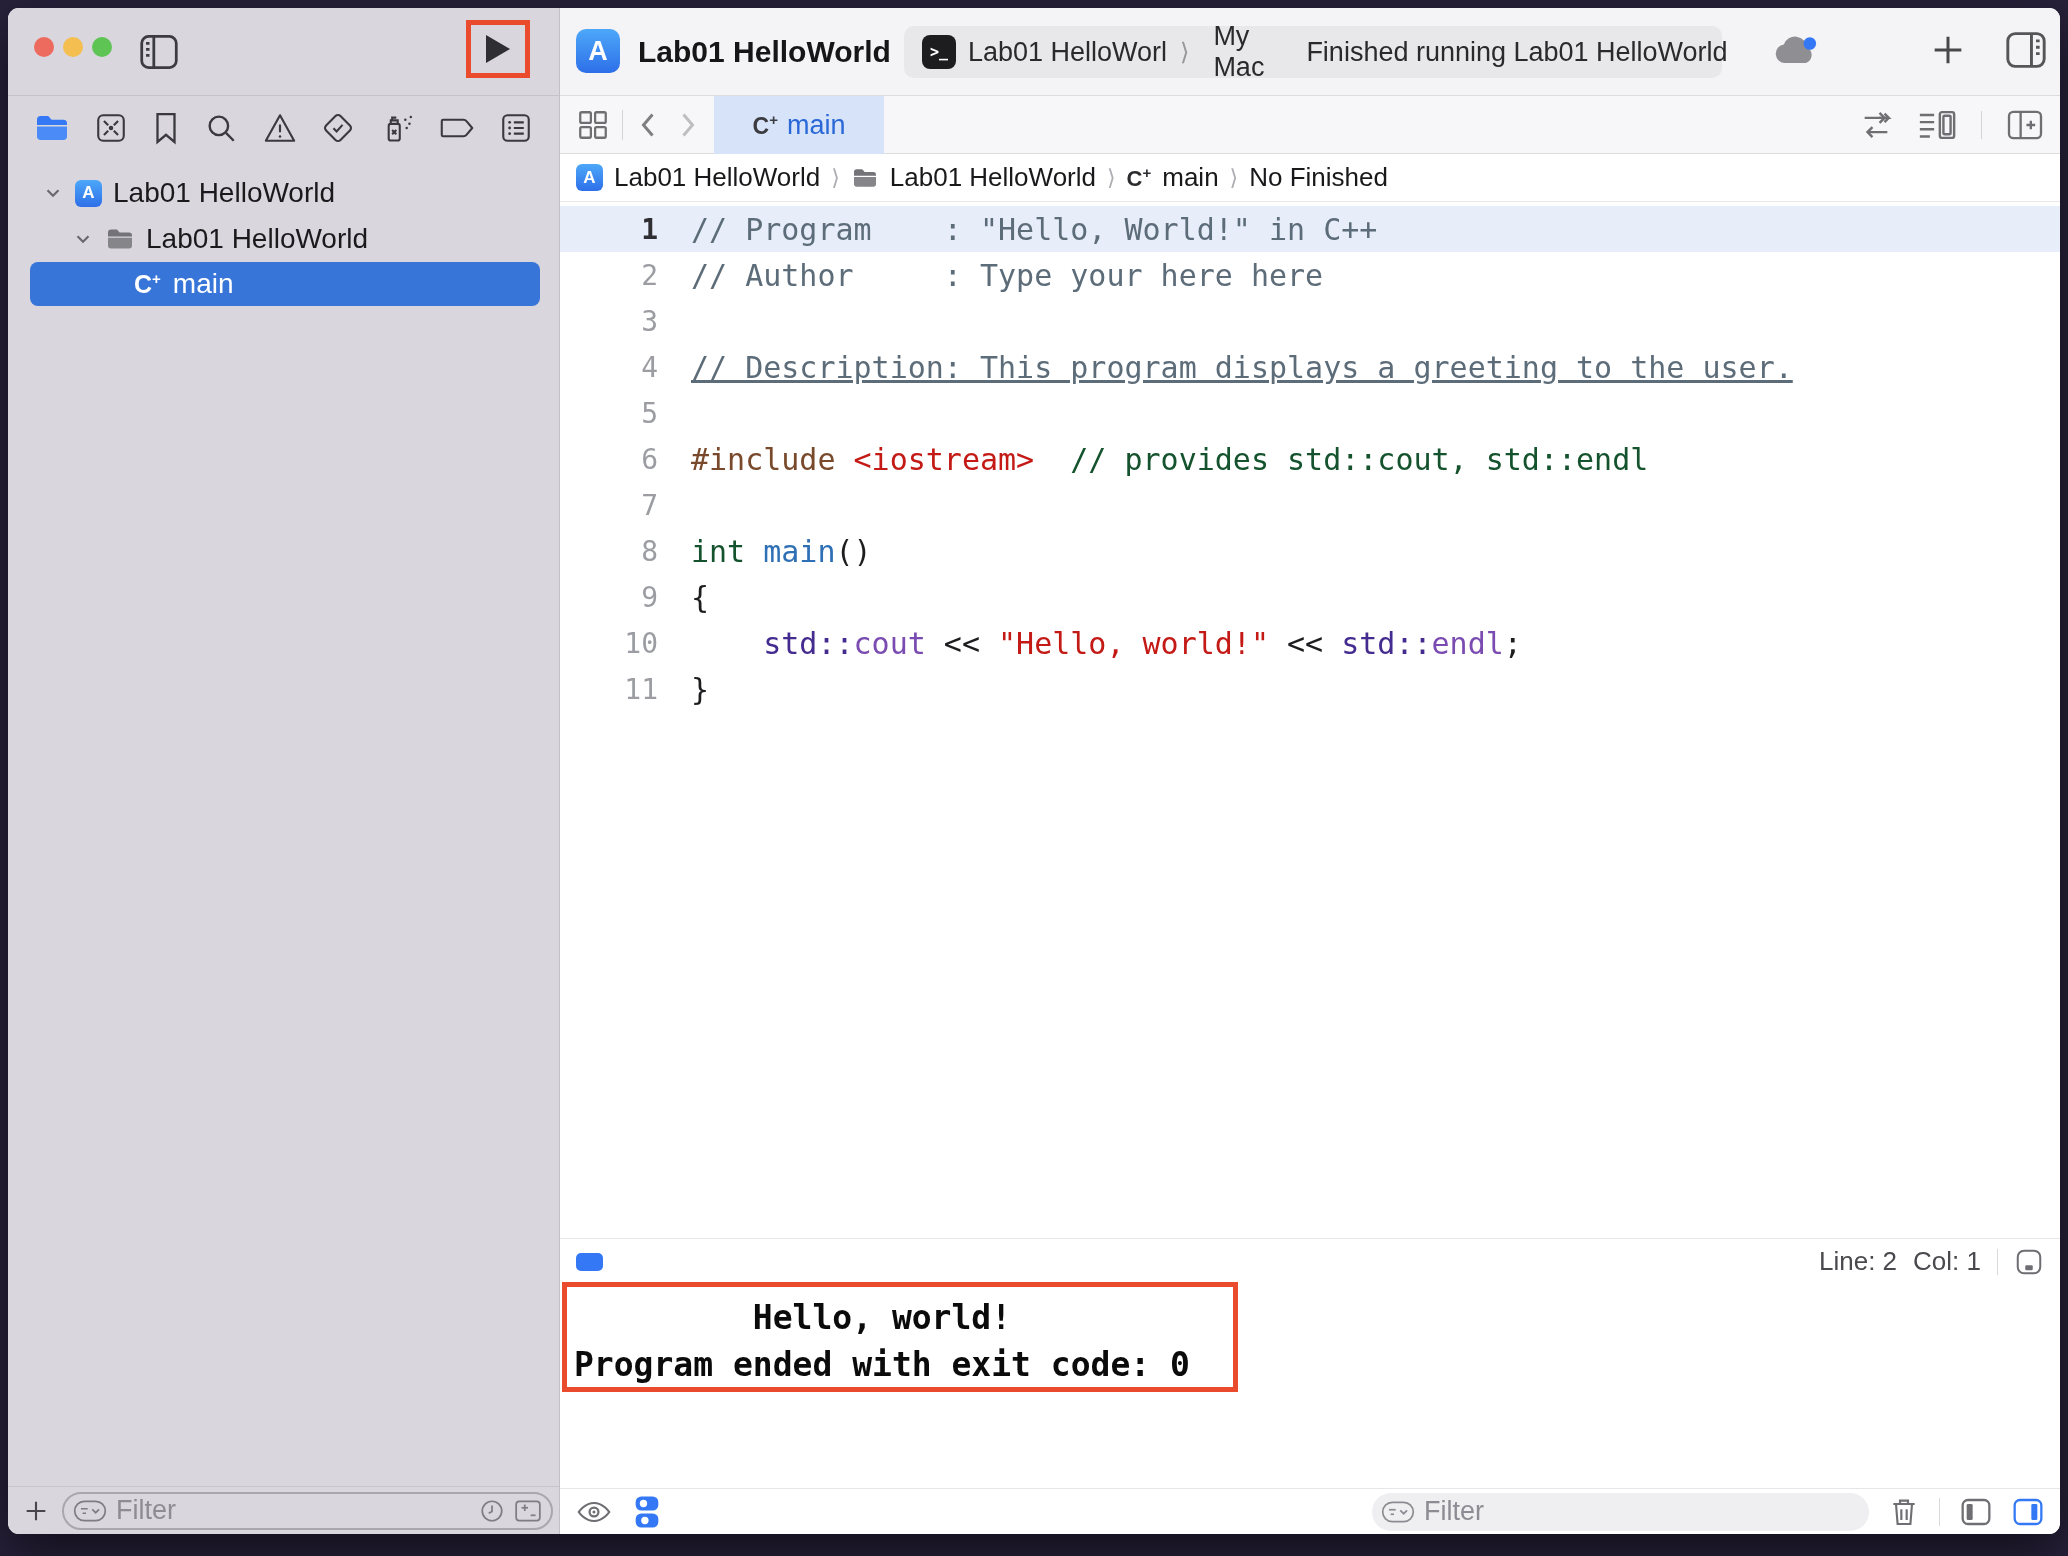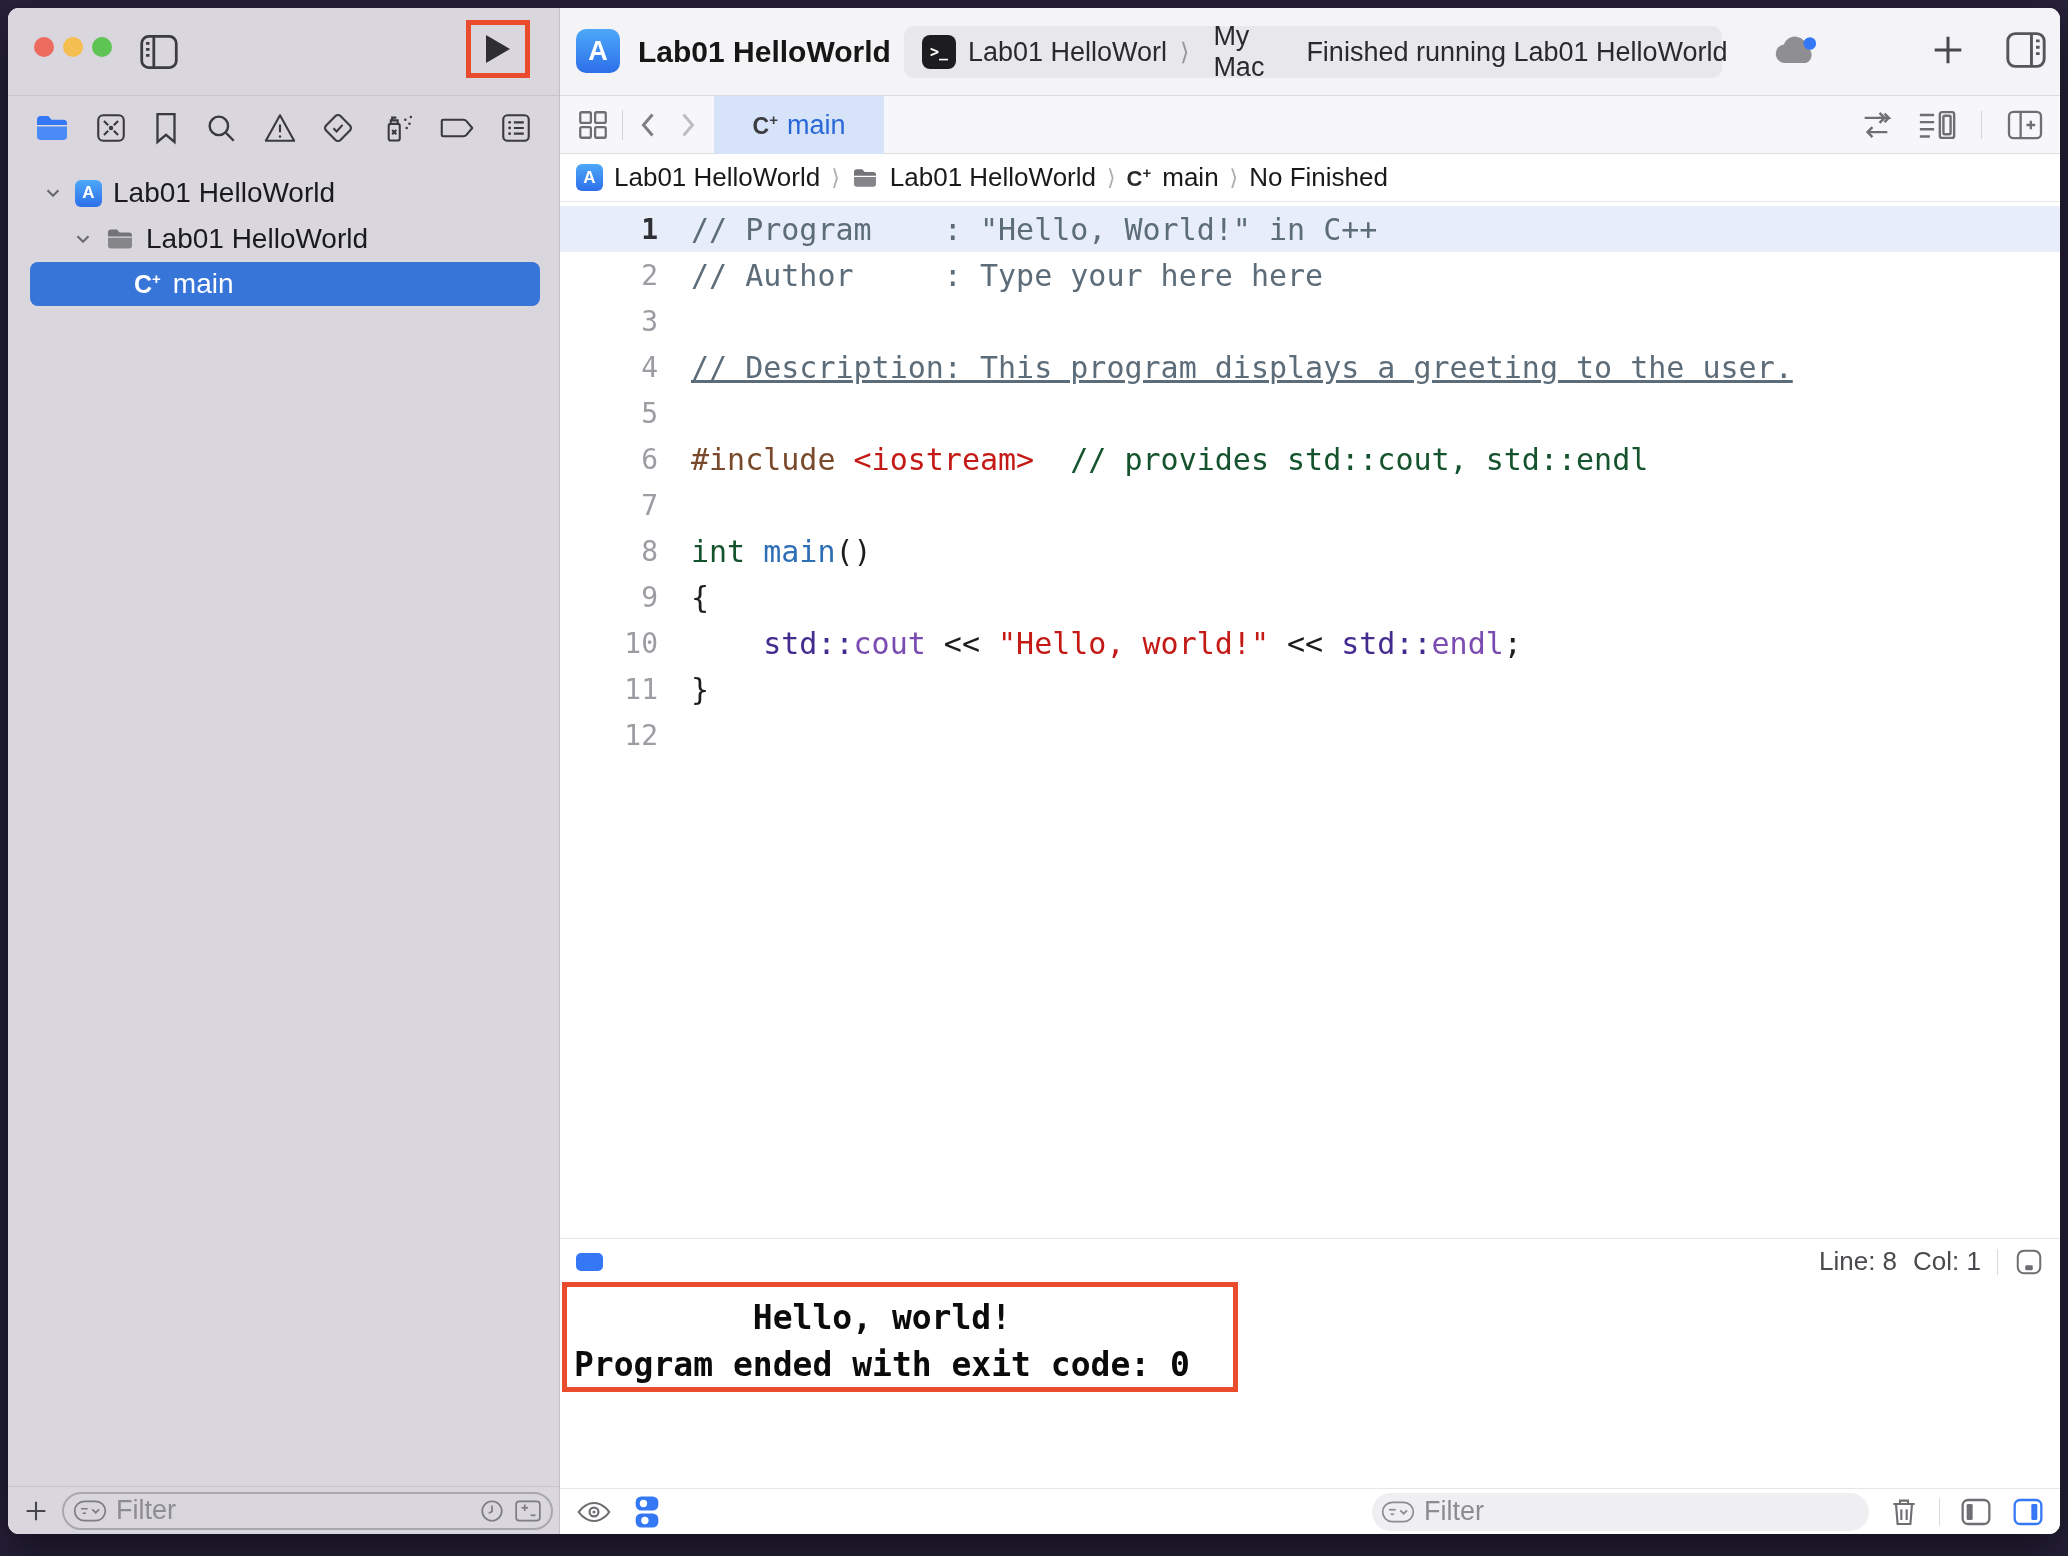--- a/index.html
+++ b/index.html
@@ -384,28 +384,27 @@
           <div class="code-row"><span class="gutter">2</span><span class="code-text"><span style="color: rgb(93, 108, 121);">// Author     : Type your here here</span></span></div>
           <div class="code-row"><span class="gutter">3</span></div>
           <div class="code-row"><span class="gutter">4</span><span class="code-text"><span style="color: rgb(93, 108, 121); text-decoration: underline;">// Description: This program displays a greeting to the user.</span></span></div>
           <div class="code-row"><span class="gutter">5</span><span class="code-text"></span></div>
           <div class="code-row"><span class="gutter">6</span><span class="code-text"><span style="color: rgb(120, 73, 42);">#include </span><span style="color: rgb(196, 26, 22);">&lt;iostream&gt;</span><span style="color: rgb(29, 29, 31);">  </span><span style="color: #14532d;">// provides std::cout, std::endl</span></span></div>
           <div class="code-row"><span class="gutter">7</span><span class="code-text"></span></div>
           <div class="code-row"><span class="gutter">8</span><span class="code-text"><span style="color: #14532d;">int</span><span style="color: rgb(29, 29, 31);"> </span><span style="color: rgb(46, 111, 181);">main</span><span style="color: rgb(29, 29, 31);">()</span></span></div>
           <div class="code-row"><span class="gutter">9</span><span class="code-text"><span style="color: rgb(29, 29, 31);">{</span></span></div>
           <div class="code-row"><span class="gutter">10</span><span class="code-text"><span style="color: rgb(29, 29, 31);">    </span><span style="color: rgb(67, 43, 143);">std</span><span style="color: rgb(67, 43, 143);">::</span><span style="color: rgb(122, 75, 176);">cout</span><span style="color: rgb(29, 29, 31);"> &lt;&lt; </span><span style="color: rgb(196, 26, 22);">"Hello, world!"</span><span style="color: rgb(29, 29, 31);"> &lt;&lt; </span><span style="color: rgb(67, 43, 143);">std</span><span style="color: rgb(67, 43, 143);">::</span><span style="color: rgb(122, 75, 176);">endl</span><span style="color: rgb(29, 29, 31);">;</span></span></div>
           <div class="code-row"><span class="gutter">11</span><span class="code-text"><span style="color: rgb(29, 29, 31);">}</span></span></div>
-          <div class="code-row"><span class="gutter">12</span><span class="code-text"></span></div>
         </div>
 
       <div class="editor-statusbar">
         <span class="lozenge"></span>
         <span class="esb-spacer"></span>
         <span class="esb-right">
-          <span>Line: 8</span>
+          <span>Line: 2</span>
           <span>Col: 1</span>
           <span class="esb-vdiv"></span>
           <span style="color:#6E6E73">
               <svg width="30" height="30" viewBox="0 0 24 24" fill="none" stroke="currentColor" stroke-width="1.6">
                 <rect x="3" y="3" width="18" height="18" rx="5"></rect>
                 <rect x="9" y="14.5" width="6" height="4" rx="1" fill="currentColor" stroke="none"></rect>
               </svg>
             </span>
         </span>
       </div>

